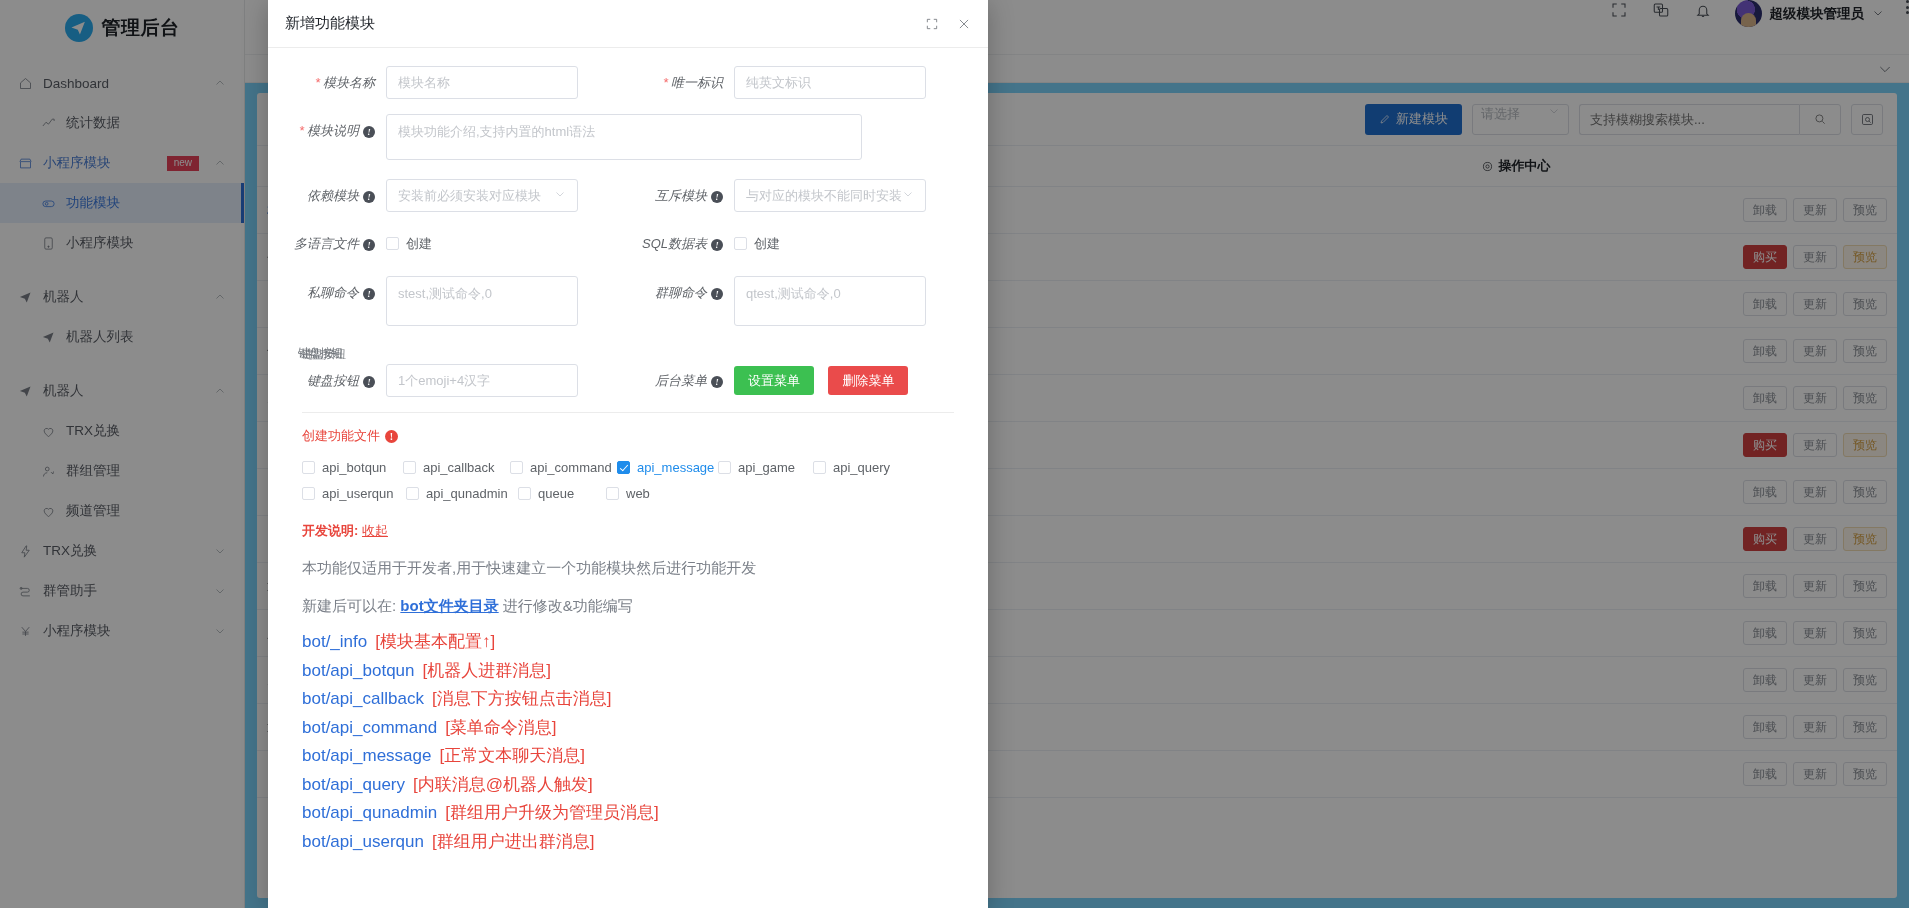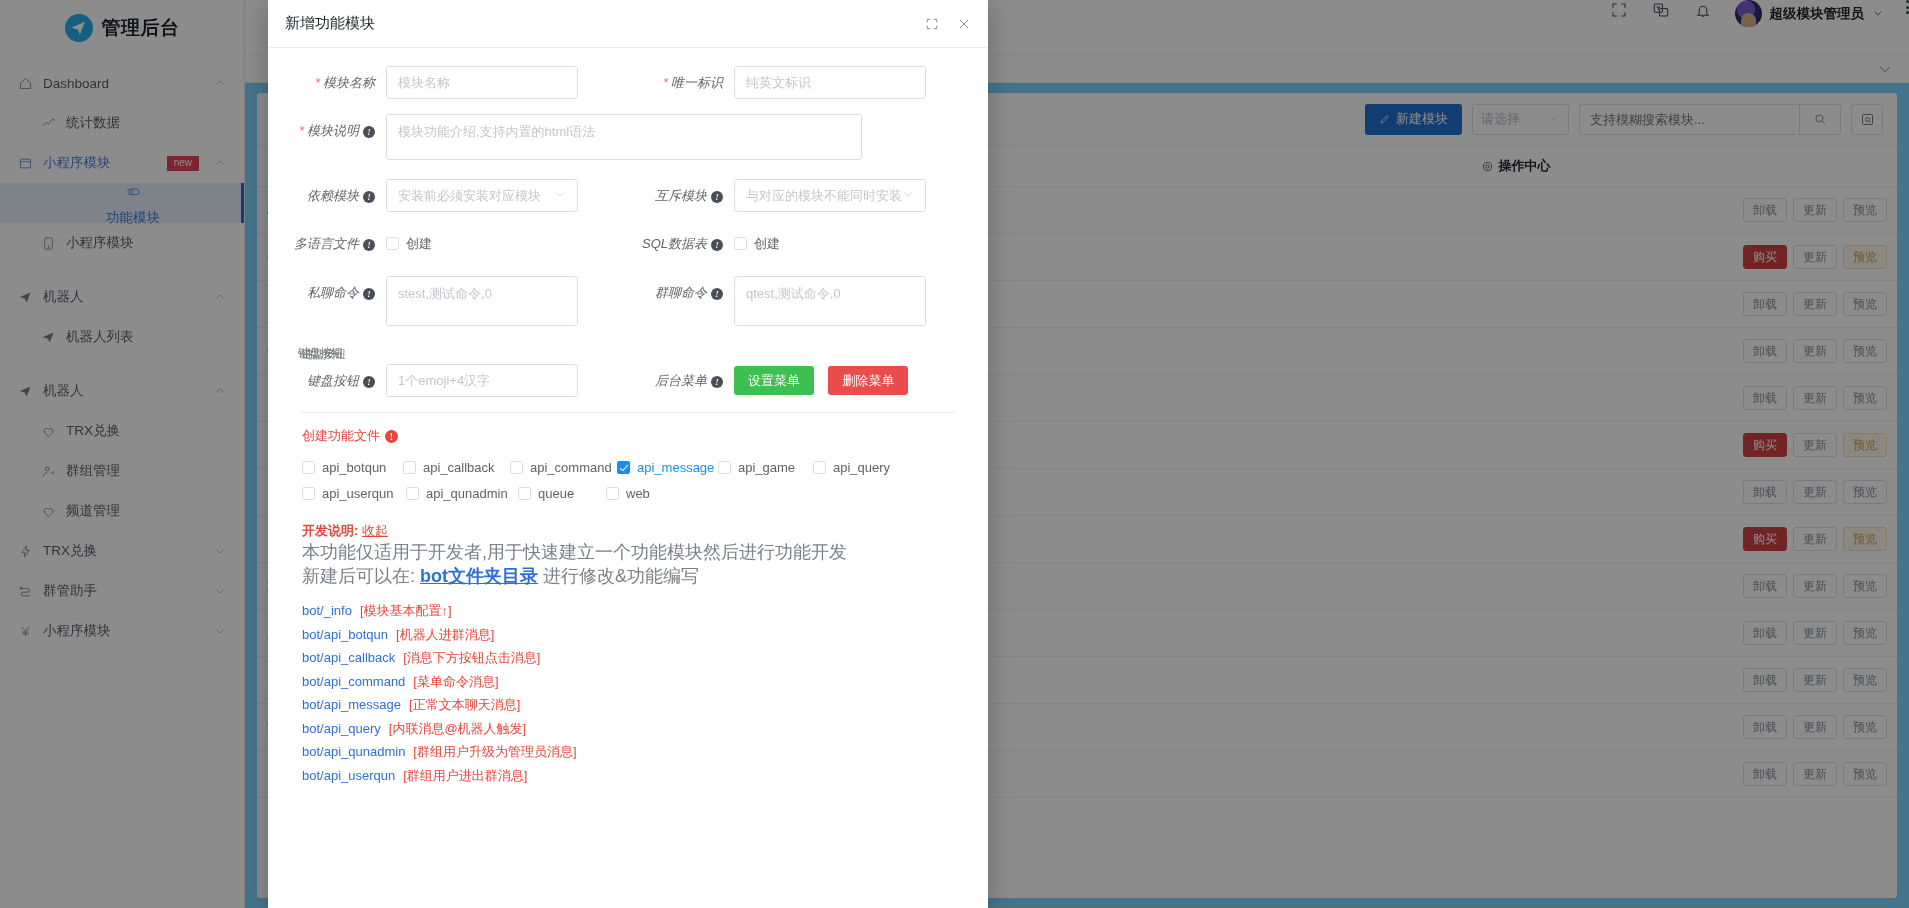--- a/index.html
+++ b/index.html
@@ -35,21 +35,21 @@
   .nav-item .ico { width:17px; height:17px; flex:0 0 17px; display:flex; align-items:center; justify-content:center; }
   .nav-item .ico svg { width:15px; height:15px; stroke:#7a7f87; fill:none; stroke-width:1.3; }
   .nav-item .lbl { flex:1 1 auto; white-space:nowrap; }
   .nav-item .chev { width:12px; height:12px; flex:0 0 12px; }
   .nav-item .chev svg { width:12px; height:12px; stroke:#9aa0a8; fill:none; stroke-width:1.4; }
   .nav-item.sub { padding-left:40px; }
   .nav-item.sub .ico svg { stroke:#7a7f87; }
   .nav-item.open { color:#4b7fd6; }
   .nav-item.open .ico svg { stroke:#4b7fd6; }
   .nav-item.active {
-    background:#e6effb; color:#3d7be0;flex-direction:column;
+    background:#e6effb; color:#3d7be0;
   }
   .nav-item.active .ico svg { stroke:#3d7be0; }
   .nav-item.active::after {
     content:""; position:absolute; right:0; top:0; bottom:0; width:3px; background:#2f6fd8;
   }
   .badge-new {
     background:#e8425a; color:#fff; font-size:10px; border-radius:0;
     padding:1px 7px 2px; margin-right:6px; line-height:1.2;
   }
   .nav-gap { height:14px; }
@@ -90,21 +90,21 @@
   .toolbar { display:flex; align-items:center; height:52px; padding:0 14px; gap:0; }
   .toolbar-right { margin-left:auto; display:flex; align-items:center; gap:10px; }
   .btn-primary {
     background:#1f6fd0; color:#fff; border:none; border-radius:3px; height:31px;
     padding:0 14px; font-size:13px; display:flex; align-items:center; gap:5px; cursor:pointer;
     font-family:inherit;
   }
   .btn-primary svg { width:12px; height:12px; stroke:#fff; fill:none; stroke-width:1.5; }
   .select-box {
     height:31px; width:97px; border:1px solid #dcdfe6; border-radius:3px;
-    display:flex; align-items:center; padding:0 8px; font-size:13px; color:#b6bac0; cursor:pointer;
+    display:flex; align-items:flex-start; padding:0 8px; font-size:13px; color:#b6bac0; cursor:pointer;
   }
   .select-box .c { margin-left:auto; }
   .select-box svg { width:12px; height:12px; stroke:#c0c4cc; fill:none; stroke-width:1.4; }
   .search-wrap { display:flex; height:31px; }
   .search-wrap input {
     width:220px; height:31px; border:1px solid #dcdfe6; border-right:none;
     border-radius:3px 0 0 3px; padding:0 10px; font-size:13px; color:#333; outline:none;
     font-family:inherit; background:#fff;
   }
   .search-btn {
@@ -232,25 +232,25 @@
     font-size:10px; line-height:13px; text-align:center; font-weight:bold;
     font-family:"Liberation Serif", serif;
   }
   .chk-grid { margin:0 0 6px 24px; display:flex; flex-wrap:wrap; }
   .chk-grid .cbx { width:auto; margin-right:0; }
   .chk-cell { width:107px; display:flex; align-items:center; height:26px; }
 
   .dev-block { margin:16px 0 0 24px; }
   .dev-head { font-size:13px; color:#e8453c; font-weight:bold; }
   .dev-head a { color:#e8453c; text-decoration:underline; cursor:pointer; font-weight:normal; }
-  .dev-line { font-size:18px; color:#7b8089; margin-top:0; }
+  .dev-line { font-size:15px; color:#7b8089; margin-top:19px; }
   .dev-line a { color:#2f6fd8; font-weight:bold; text-decoration:underline; cursor:pointer; }
 
   .file-list { margin:14px 0 0 24px; }
-  .file-row { font-size:13px; margin-bottom:5.5px; white-space:nowrap; }
+  .file-row { font-size:17px; margin-bottom:5.5px; white-space:nowrap; }
   .file-row .p { color:#2f6fd8; cursor:pointer; }
   .file-row .d { color:#e8453c; margin-left:8px; }
 </style>
 </head>
 <body>
 
 <div class="app">
 
   <div class="bg-layer">
 

